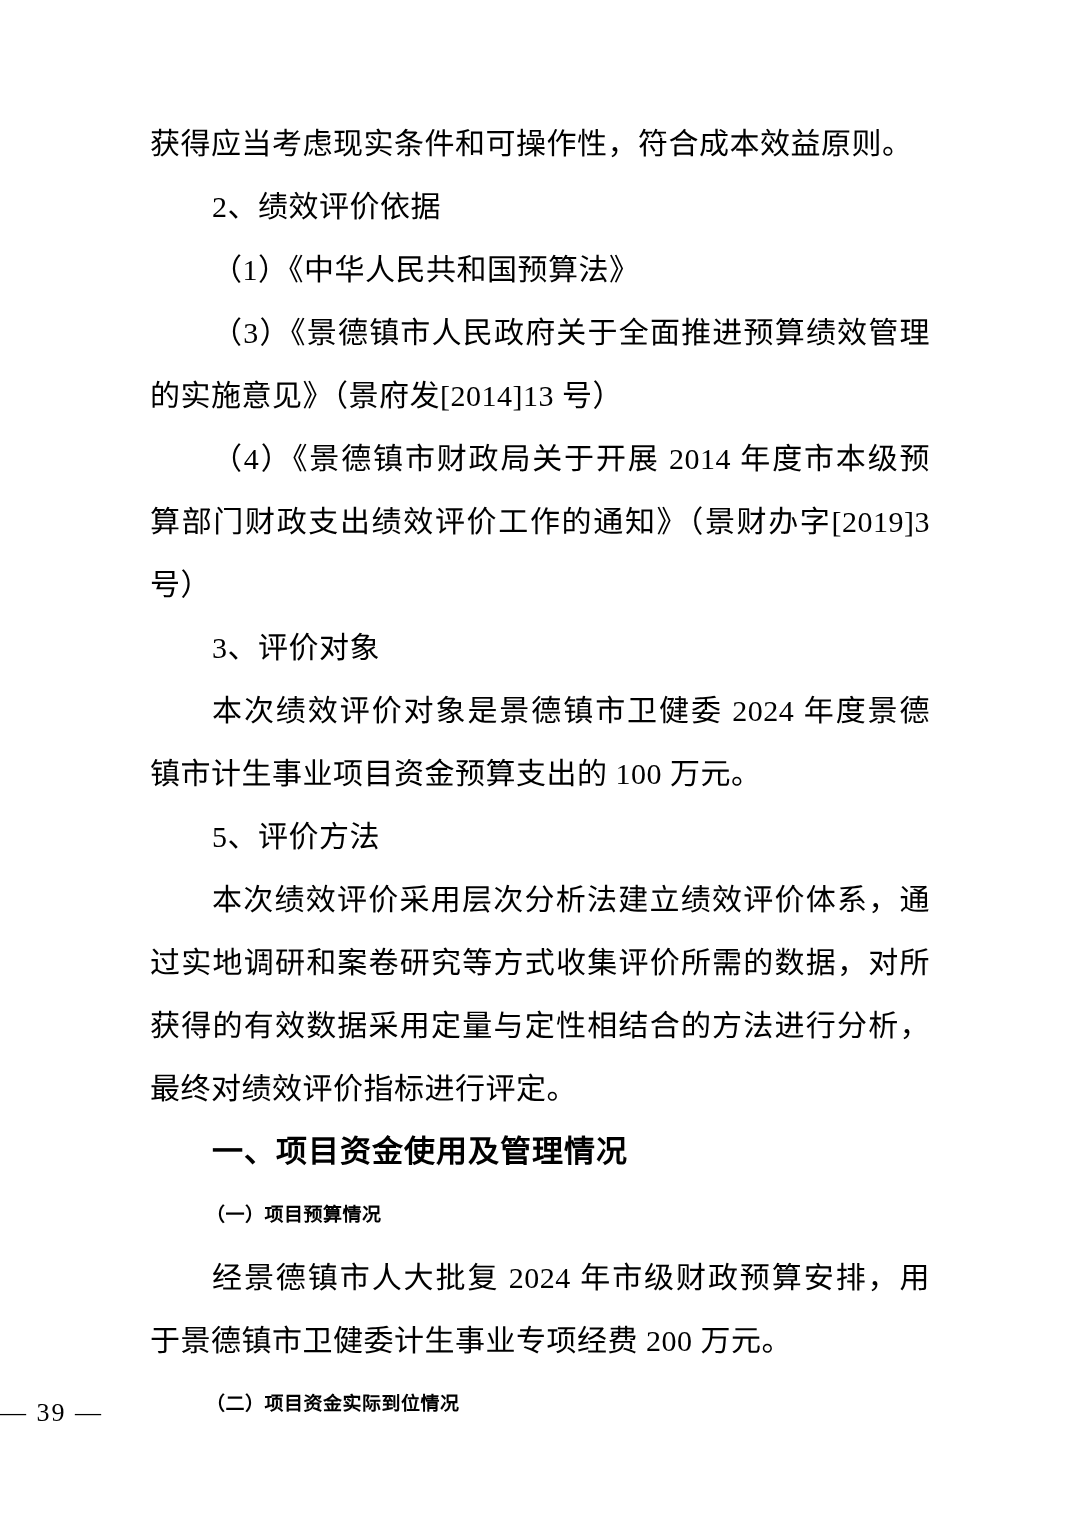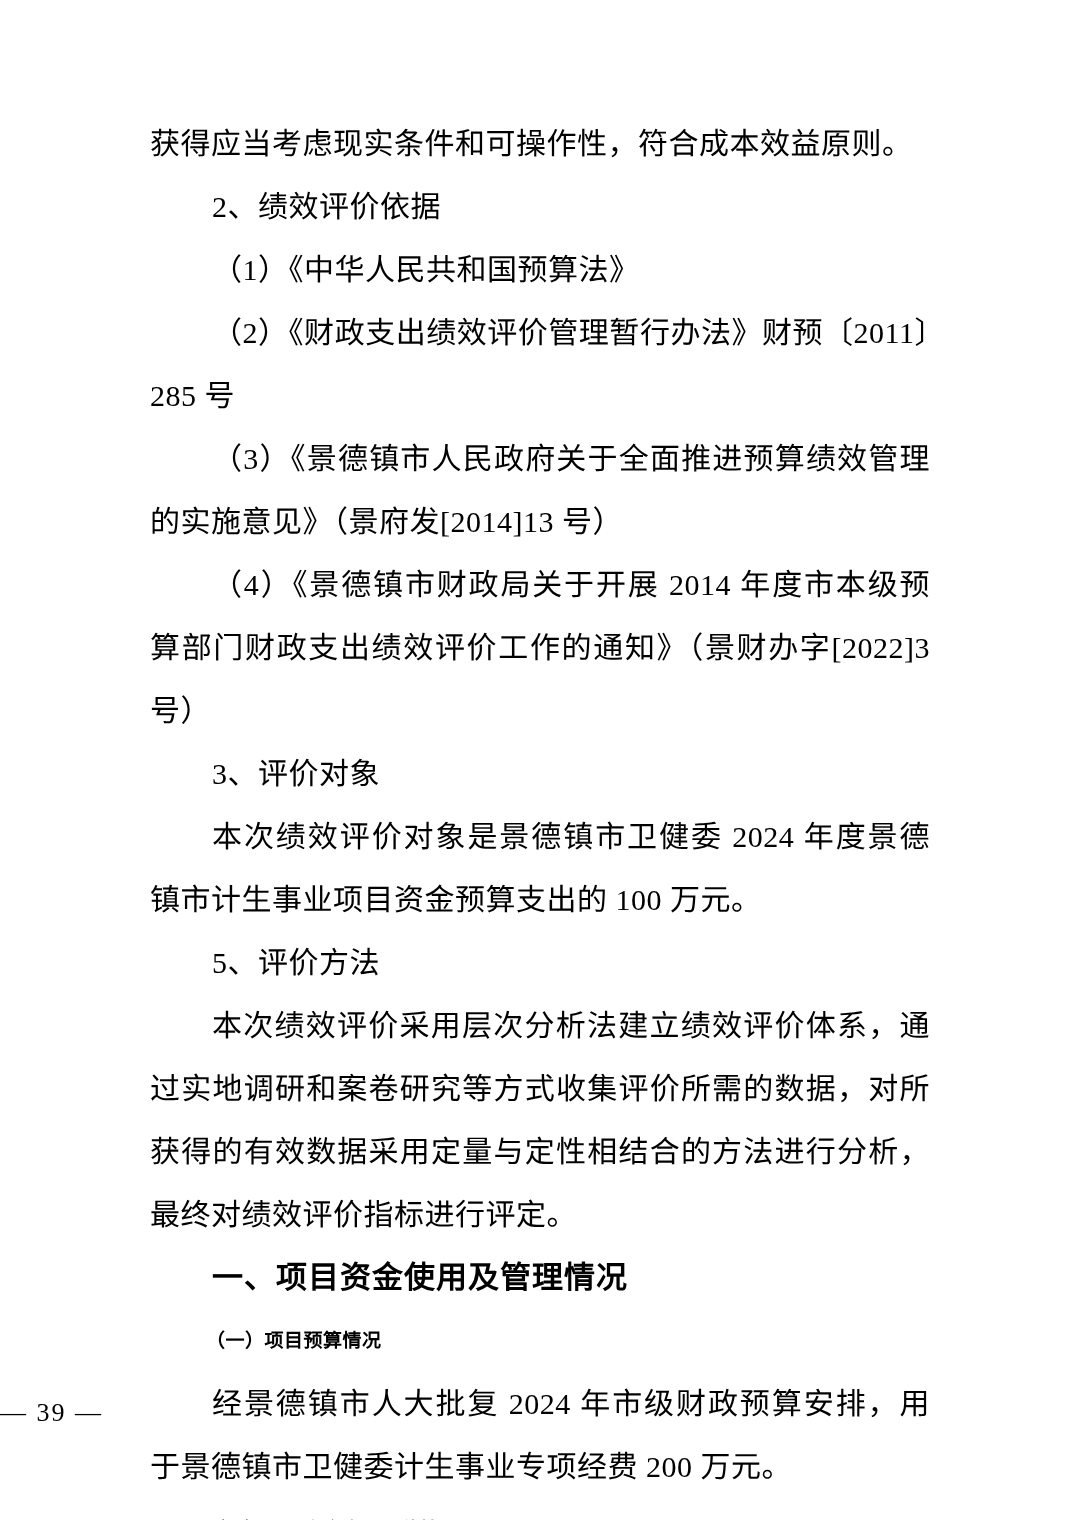--- a/index.html
+++ b/index.html
@@ -69,25 +69,24 @@
 <div class="page">
 
   <div class="body-area">
 
     <p class="para">获得应当考虑现实条件和可操作性，符合成本效益原则。</p>
 
     <p class="para indent">2、绩效评价依据</p>
 
     <p class="para indent">（1）《中华人民共和国预算法》</p>
 
-    <p class="para indent">（2）《财政支出绩效评价管理暂行办法》财预〔2011〕285 号</p>
 
     <p class="para indent">（3）《景德镇市人民政府关于全面推进预算绩效管理的实施意见》（景府发[2014]13 号）</p>
 
-    <p class="para indent">（4）《景德镇市财政局关于开展 2014 年度市本级预算部门财政支出绩效评价工作的通知》（景财办字[2022]3 号）</p>
+    <p class="para indent">（4）《景德镇市财政局关于开展 2014 年度市本级预算部门财政支出绩效评价工作的通知》（景财办字[2019]3 号）</p>
 
     <p class="para indent">3、评价对象</p>
 
     <p class="para indent">本次绩效评价对象是景德镇市卫健委 2024 年度景德镇市计生事业项目资金预算支出的 100 万元。</p>
 
     <p class="para indent">5、评价方法</p>
 
     <p class="para indent">本次绩效评价采用层次分析法建立绩效评价体系，通过实地调研和案卷研究等方式收集评价所需的数据，对所获得的有效数据采用定量与定性相结合的方法进行分析，最终对绩效评价指标进行评定。</p>
 
     <p class="heading1">一、项目资金使用及管理情况</p>

